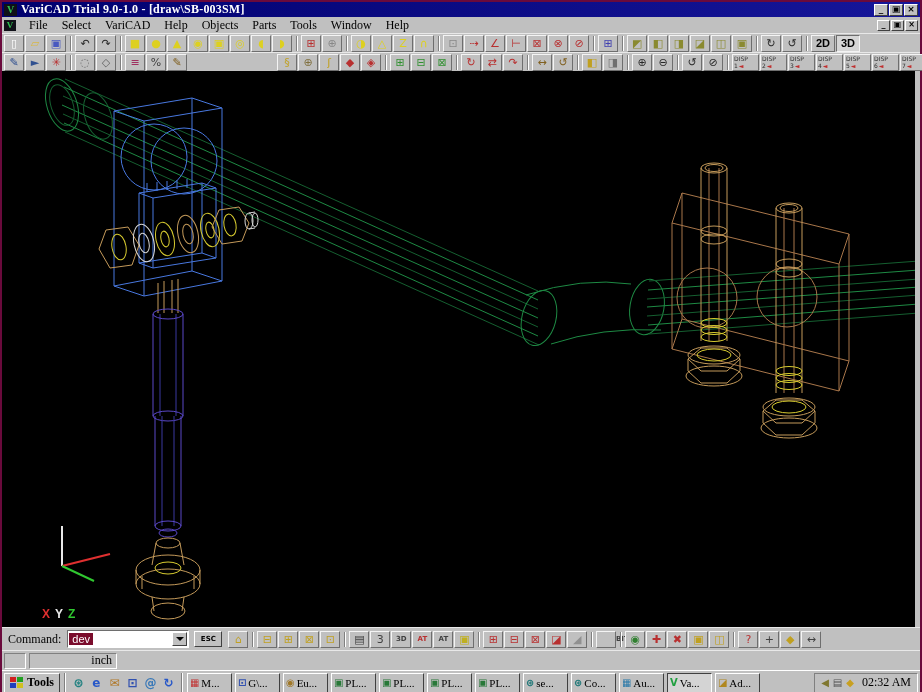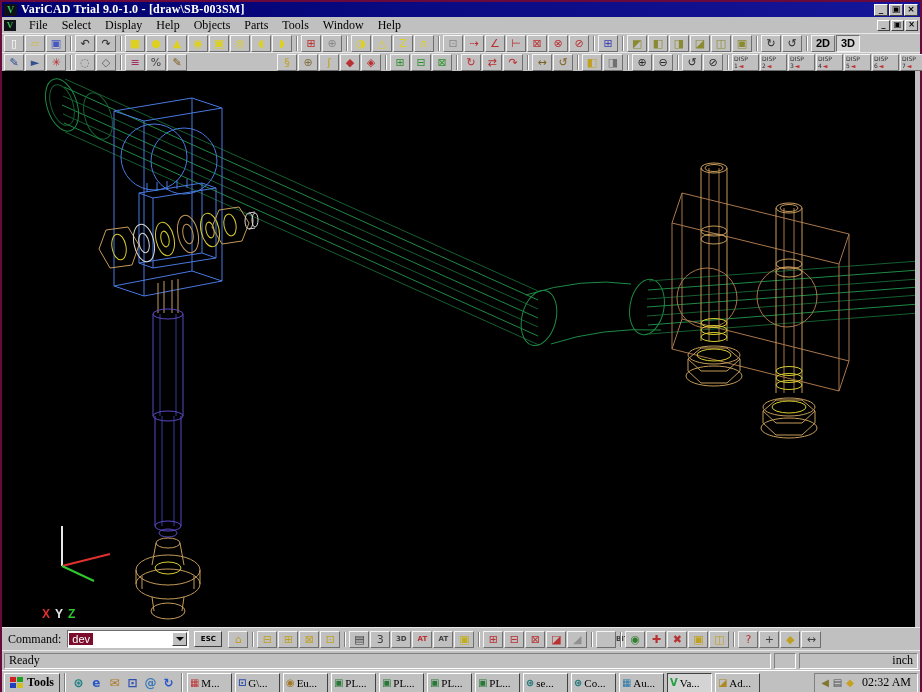--- a/index.html
+++ b/index.html
@@ -70,21 +70,21 @@
   .escbtn { width:28px; height:16px; margin-left:5px; background:#c0c0c0; border:1px solid;
             border-color:#fff #404040 #404040 #fff; font:bold 7px "DejaVu Sans",sans-serif; padding:0; }
   .cmdicons { display:flex; align-items:center; margin-left:6px; }
   
   .statusbar { height:20px; flex:0 0 20px; background:#c0c0c0; display:flex; align-items:center; padding:1px 2px;
                gap:3px; border-top:1px solid #e8e8e8; }
   .spanel { height:16px; border:1px solid; border-color:#808080 #fff #fff #808080; font-size:12px; padding:0 4px;
             display:flex; align-items:center; }
   .spanel.msg { flex:1; }
   .spanel.mini { width:22px; }
-  .spanel.units { width:119px; justify-content:flex-end; }
+  .spanel.units { width:88px; justify-content:flex-end; }
   
   .taskbar { height:24px; flex:0 0 24px; background:#c0c0c0; border-top:1px solid #fff; display:flex;
              align-items:center; padding:0 2px; gap:2px; }
   .startbtn { height:20px; display:flex; align-items:center; gap:3px; background:#c0c0c0; border:1px solid;
               border-color:#fff #404040 #404040 #fff; font:bold 12px "Liberation Serif",serif; padding:0 5px; }
   .flag { width:14px; height:12px; display:grid; grid-template-columns:6px 6px; grid-template-rows:5px 5px; gap:1px; }
   .flag i { display:block; }
   .flag .r{background:#d02020}.flag .g{background:#20a020}.flag .b{background:#2040c0}.flag .y{background:#d0c020}
   .tb-div { width:2px; height:20px; border-left:1px solid #808080; border-right:1px solid #fff; margin:0 2px; }
   .ql { width:17px; height:18px; background:transparent; border:none; font:bold 12px "DejaVu Sans",sans-serif;
@@ -112,21 +112,21 @@
       <button class="winbtn">▣</button>
       <button class="winbtn">×</button>
     </span>
   </div>
 
   <div class="menubar">
     <span class="mdi-icon">V</span>
 
   <span class="mitem">File</span>
       <span class="mitem">Select</span>
-      <span class="mitem">Display</span>
+      <span class="mitem">VariCAD</span>
       <span class="mitem">Help</span>
       <span class="mitem">Objects</span>
       <span class="mitem">Parts</span>
       <span class="mitem">Tools</span>
       <span class="mitem">Window</span>
       <span class="mitem">Help</span>
       <span class="spacer"></span>
       <span class="mdibtns">
         <button class="mdibtn">_</button>
         <button class="mdibtn">▣</button>
@@ -711,21 +711,20 @@
         <button class="tbtn">
           <span class="g" style="color: rgb(192, 160, 32);">◆</span>
         </button>
         <button class="tbtn">
           <span class="g" style="color: rgb(64, 64, 64);">↔</span>
         </button>
       </span>
   </div>
 
   <div class="statusbar">
-    <span class="spanel msg">Ready</span>
     <span class="spanel mini"></span>
     <span class="spanel units">inch</span>
   </div>
 
   <div class="taskbar">
     <button class="startbtn">
       <span class="flag">
           <i class="r"></i>
           <i class="g"></i>
           <i class="b"></i>

